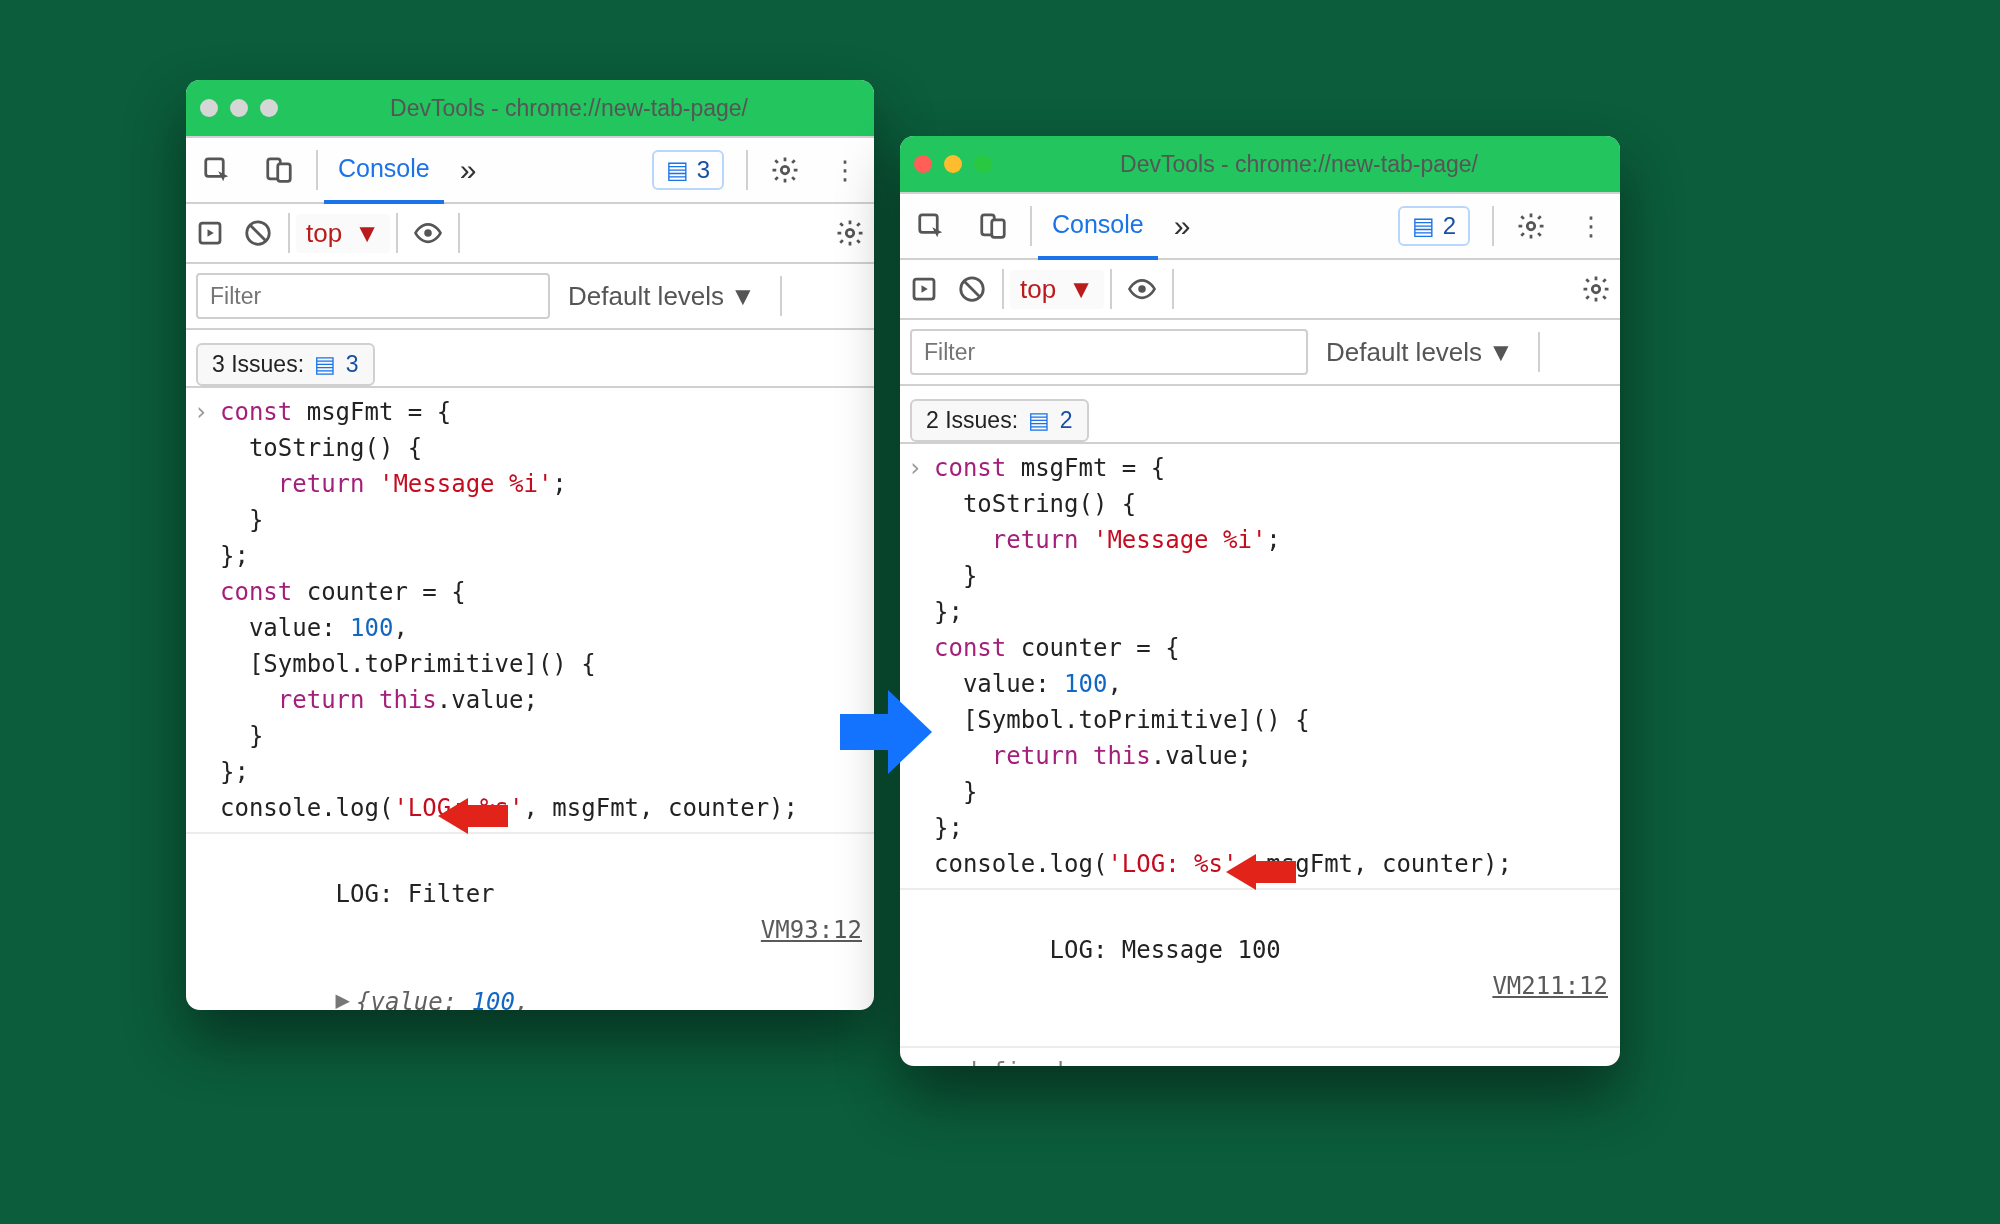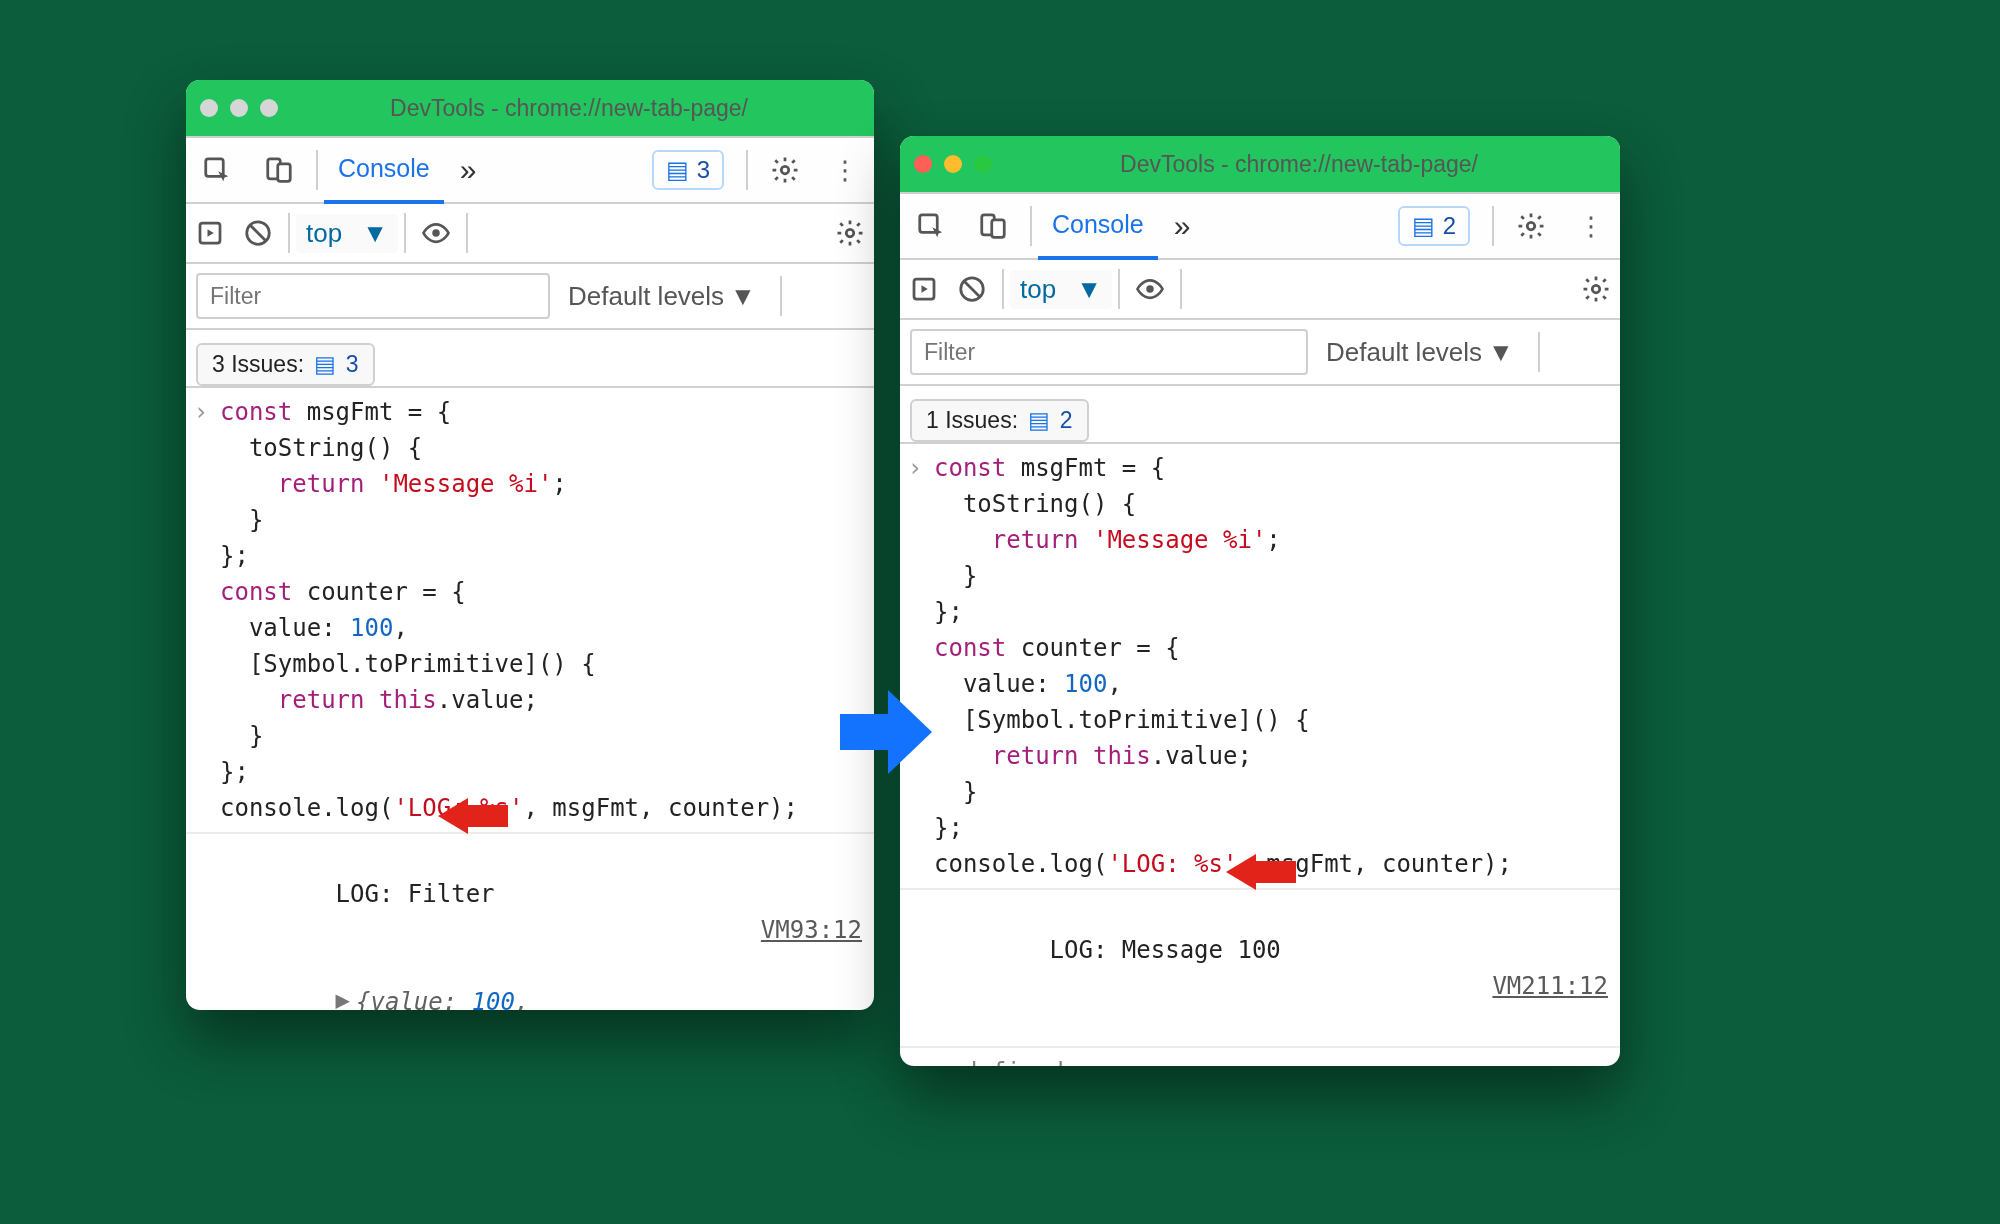--- a/index.html
+++ b/index.html
@@ -14,21 +14,21 @@
   .tb-item{display:flex;align-items:center;justify-content:center;height:100%;padding:0 16px;color:#5a5a5a;}
   .tab{font-size:25px;color:#333;border-bottom:4px solid transparent;height:calc(100% - 0px);padding:0 14px;display:flex;align-items:center;}
   .tab.active{color:#1a73e8;border-bottom:4px solid #1a73e8;}
   .chev{font-size:30px;color:#333;}
   .vsep{width:2px;height:40px;background:var(--border);margin:0 6px;}
   .pill{display:flex;align-items:center;gap:8px;border:2px solid #b9d6fb;border-radius:6px;padding:4px 12px;color:#174ea6;font-size:24px;}
   .pill .bicon{color:#1a73e8;}
   .gear,.kebab{font-size:28px;color:#5a5a5a;}
   .subbar{display:flex;align-items:center;height:58px;border-bottom:2px solid var(--border);}
   .icon-btn{display:inline-flex;align-items:center;justify-content:center;width:48px;height:48px;color:#565656;}
-  .ctx{display:inline-flex;align-items:flex-end;gap:20px;padding:4px 10px;color:#0369a1;background:#fafafa;border-radius:4px;}
+  .ctx{display:inline-flex;align-items:flex-end;gap:12px;padding:4px 10px;color:#b91c1c;background:#fafafa;border-radius:4px;}
   .filterbar{display:flex;align-items:center;gap:18px;height:64px;border-bottom:2px solid var(--border);padding-left:10px;}
   .filterbox{flex-shrink:0;width:326px;height:42px;border:2px solid #cfcfcf;border-radius:4px;background:#fff;padding:0 12px;font-size:23px;color:#a16207;}
   .levels{display:flex;align-items:center;gap:6px;color:#555;}
   .issuebar{display:flex;align-items:flex-end;height:56px;border-bottom:2px solid var(--border);padding-left:10px;}
   .issuepill{display:flex;align-items:center;gap:10px;border:2px solid var(--border);border-radius:6px;padding:6px 14px;background:#f8f8f8;font-size:23px;}
   .console{font-family:Menlo,Consolas,monospace;font-size:24px;line-height:1.5;}
   .row{display:flex;border-bottom:2px solid #ececec;}
   .gutter{width:30px;text-align:center;color:#9a9a9a;padding-top:6px;}
   .content{flex:1;padding:6px 12px 6px 4px;white-space:pre-wrap;}
   .kw{color:var(--kw);}
@@ -257,21 +257,21 @@
     <input class="filterbox" style="width: 370px;" placeholder="Filter">
     <div class="levels">
           <span>Default levels</span> 
           <span>▼</span>
         </div>
     <div class="vsep"></div>
   </div>
 
   <div class="issuebar">
     <div class="issuepill">
-      <span>1 Issues:</span>
+      <span>2 Issues:</span>
       <span style="color:#1a73e8;">▤</span>
       <span style="color:#174ea6;">2</span>
     </div>
   </div>
 
   <div class="console">
     <div class="row">
       <div class="gutter">›</div>
       <div class="content"><span class="kw">const</span><span> msgFmt = {</span>
 <span>  toString() {</span>

